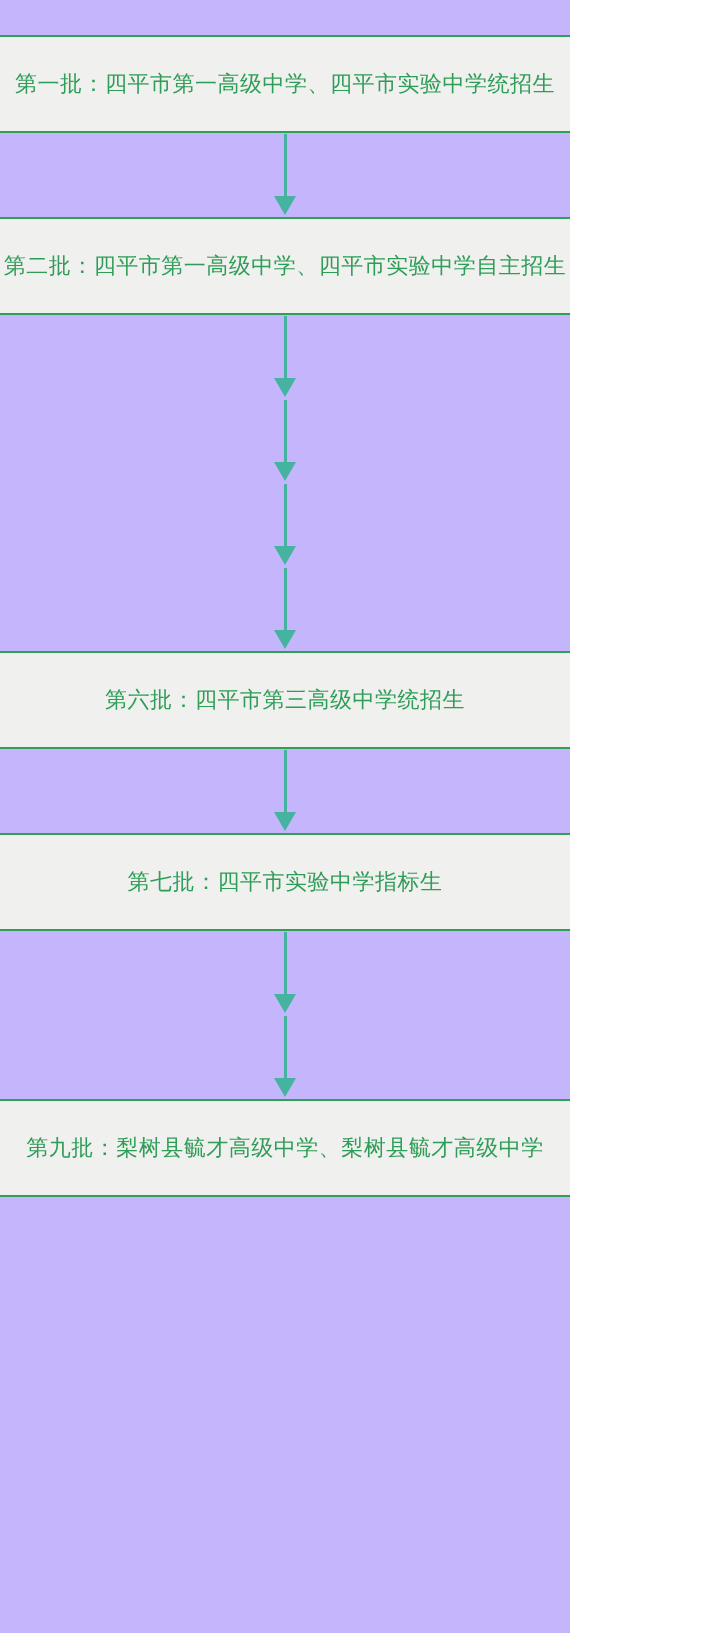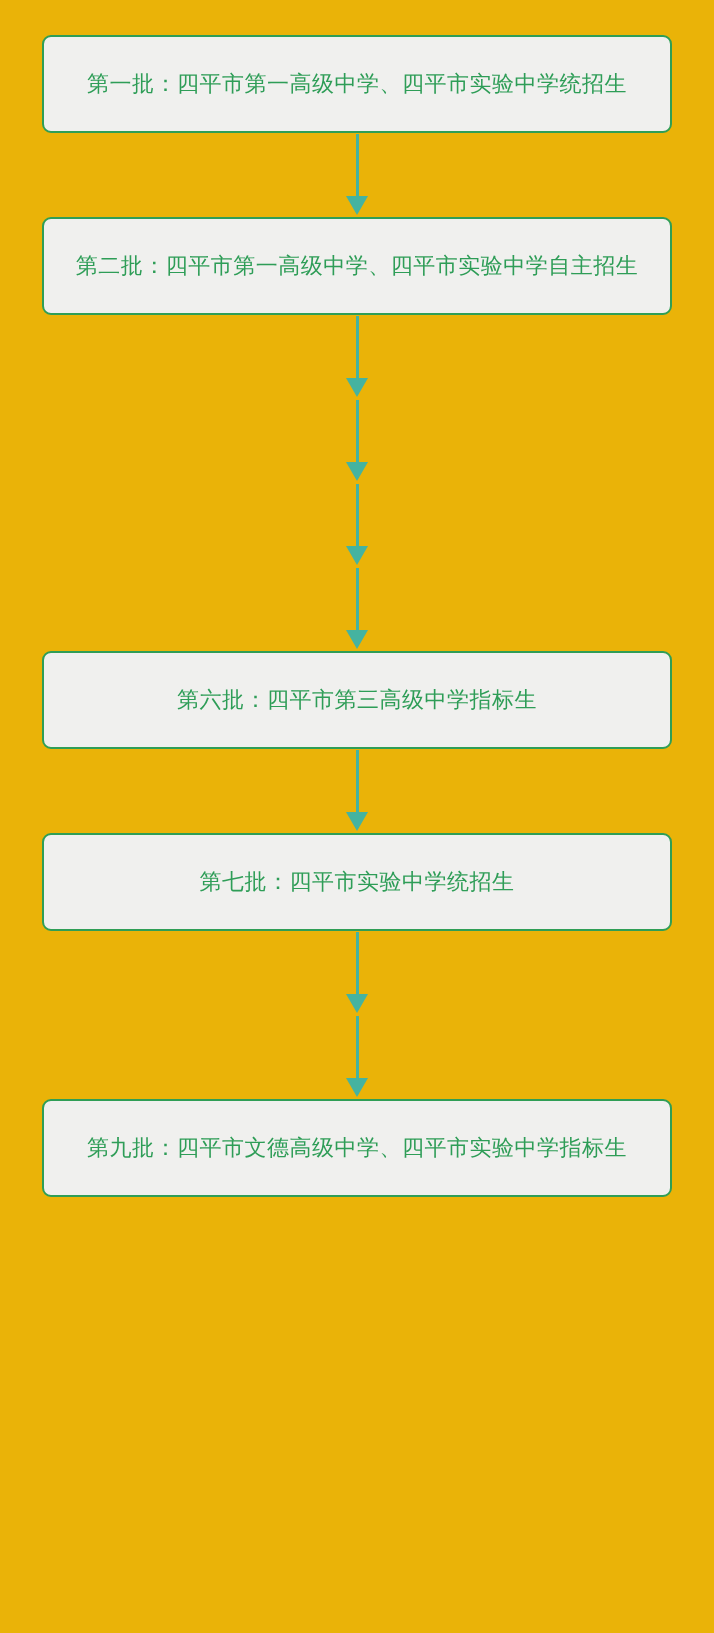--- a/index.html
+++ b/index.html
@@ -3,23 +3,23 @@
 <meta charset="utf-8">
 <style>
   html, body {
     margin: 0;
     padding: 0;
     background: #ffffff;
     font-family: "Liberation Sans", "DejaVu Sans", sans-serif;
   }
   .canvas {
     position: relative;
-    width: 714px;
+    width: 570px;
     height: 1633px;
-    background: #eab308;
+    background: #c4b5fd;
     overflow: hidden;
   }
   .flowchart {
     padding-top: 35px;
     display: flex;
     flex-direction: column;
     align-items: center;
   }
   .flow-step {
     box-sizing: border-box;
@@ -92,38 +92,38 @@
       <div class="arrow-line"></div>
       <div class="arrow-head"></div>
     </div>
 
     <div class="flow-arrow">
       <div class="arrow-line"></div>
       <div class="arrow-head"></div>
     </div>
 
     <div class="flow-step">
-      <span class="step-label">第六批：四平市第三高级中学指标生</span>
+      <span class="step-label">第六批：四平市第三高级中学统招生</span>
     </div>
     <div class="flow-arrow">
       <div class="arrow-line"></div>
       <div class="arrow-head"></div>
     </div>
 
     <div class="flow-step">
-      <span class="step-label">第七批：四平市实验中学统招生</span>
+      <span class="step-label">第七批：四平市实验中学指标生</span>
     </div>
     <div class="flow-arrow">
       <div class="arrow-line"></div>
       <div class="arrow-head"></div>
     </div>
 
     <div class="flow-arrow">
       <div class="arrow-line"></div>
       <div class="arrow-head"></div>
     </div>
 
     <div class="flow-step">
-      <span class="step-label">第九批：四平市文德高级中学、四平市实验中学指标生</span>
+      <span class="step-label">第九批：梨树县毓才高级中学、梨树县毓才高级中学</span>
     </div>
 
   </div>
 </div>
 
 </body></html>

